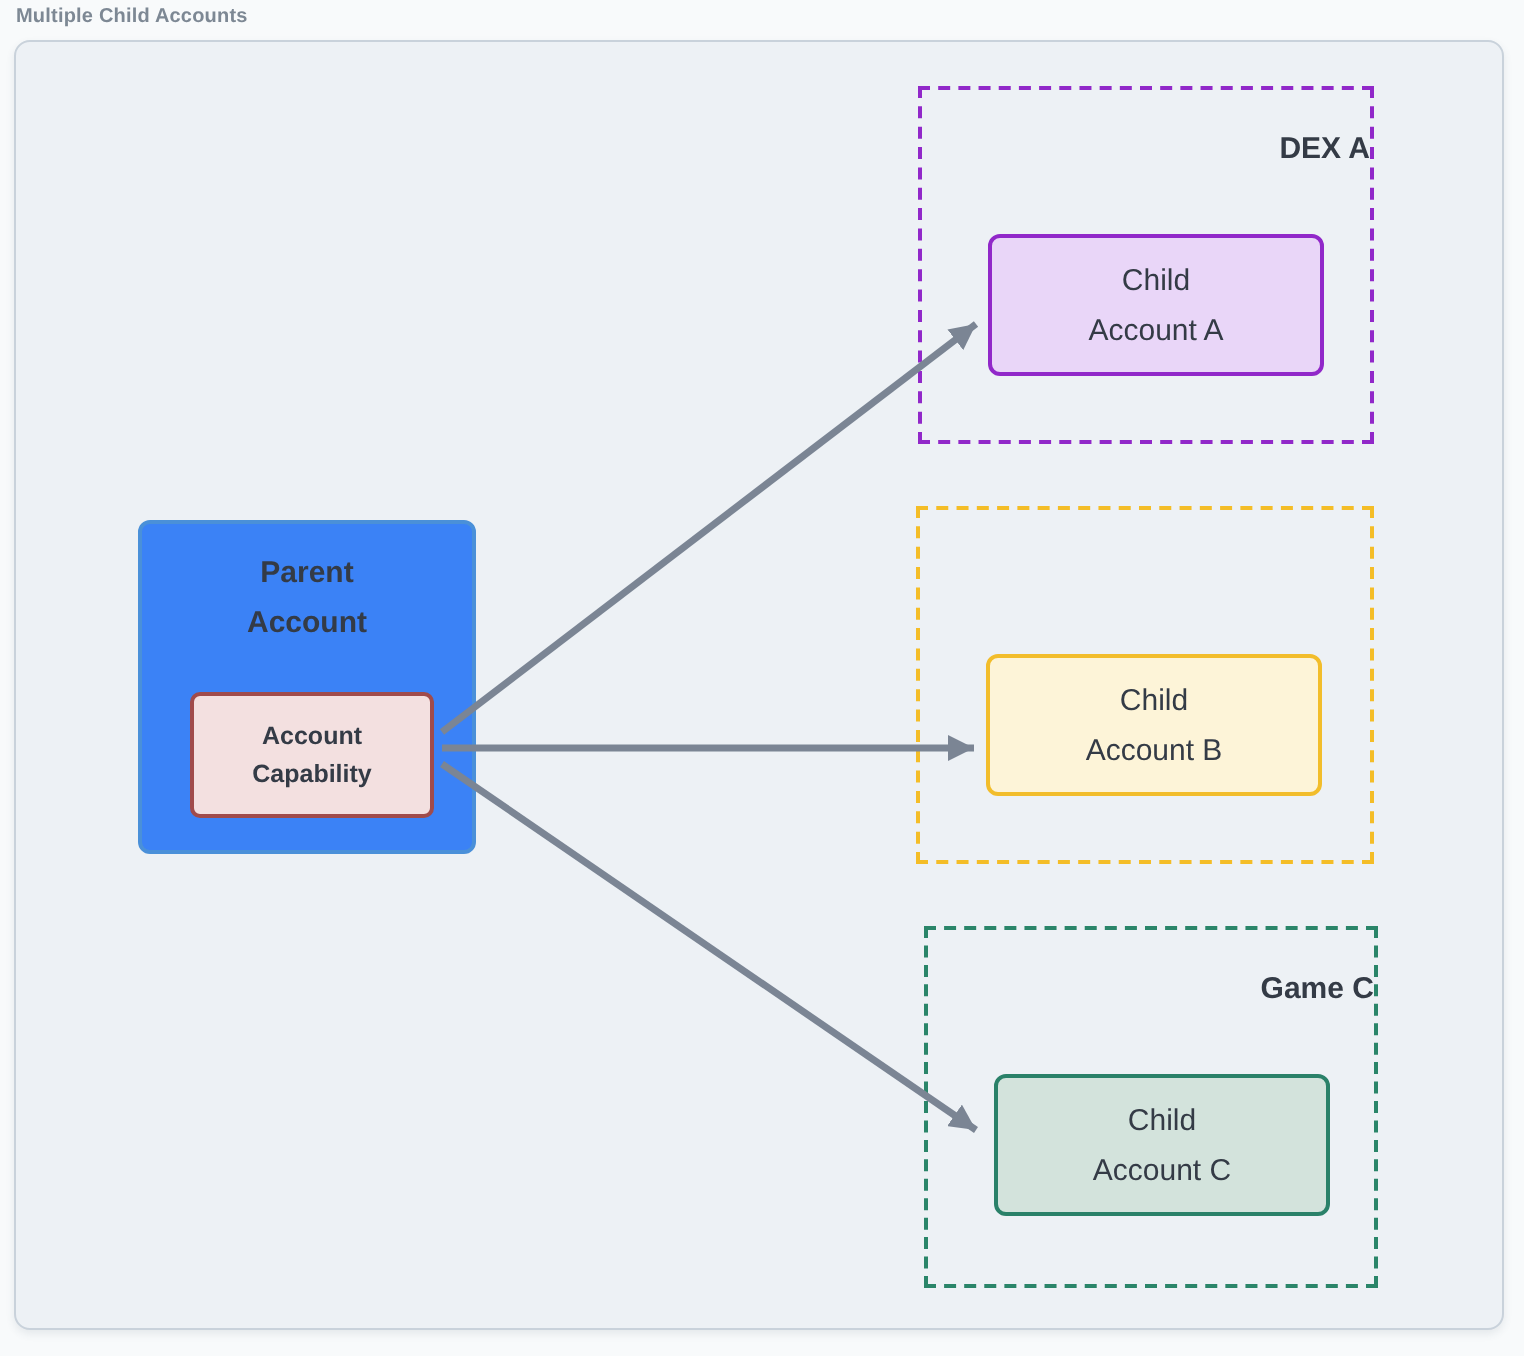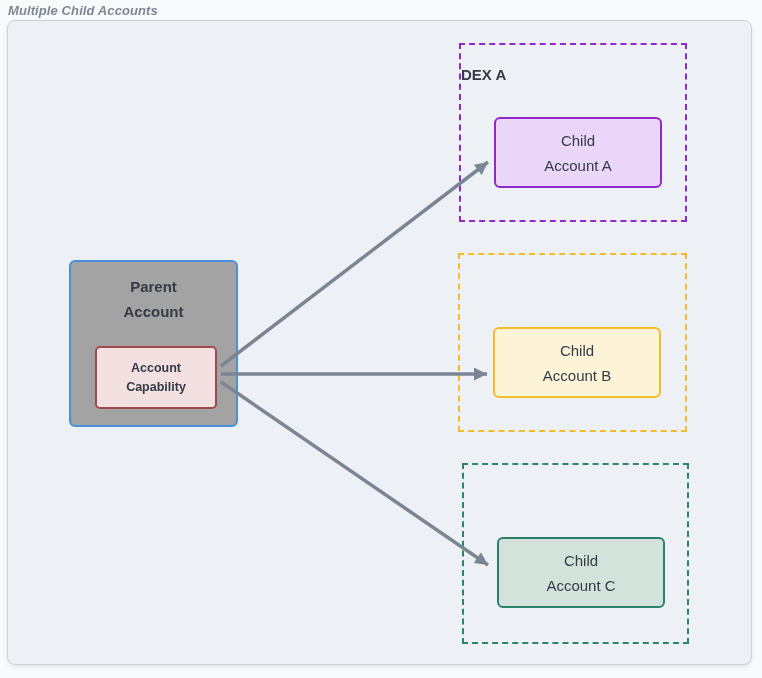--- a/index.html
+++ b/index.html
@@ -6,23 +6,22 @@
   html, body {
     width: 762px; height: 678px;
     font-family: "Liberation Sans", sans-serif;
     background: #f8fafb;
     overflow: hidden;
   }
   .stage { position: relative; width: 762px; height: 678px; }
 
   .diagram-title {
     position: absolute; left: 8px; top: 3px;
-    font-size: 13px; font-weight: 700; letter-spacing: 0.1px;
+    font-size: 10px; font-weight: 700; letter-spacing: 0.1px;
     color: #7d8894;
-    font-style: italic;
   }
 
   .canvas {
     position: absolute; left: 7px; top: 20px;
     width: 745px; height: 645px;
     background: #edf1f5;
     border: 1px solid #c9d2db;
     border-radius: 8px;
     box-shadow: 0 2px 4px rgba(60,75,95,0.10);
   }
@@ -54,21 +53,21 @@
   }
 
   .group {
     position: absolute;
     width: 228px; height: 180px;
     border: 2px dashed;
     background: transparent;
   }
   .group-label {
     padding-top: 21px;
-    text-align: left;
+    text-align: right;
     font-size: 15px; font-weight: 600; color: #343b46;
   }
   .child-node {
     left: 33px; top: 72px; width: 168px; height: 71px;
     font-size: 15px; font-weight: 400; line-height: 25px;
   }
 
   .edge-layer {
     position: absolute; left: 0; top: 0;
     width: 762px; height: 678px;
@@ -77,21 +76,21 @@
 </style>
 </head>
 <body>
 
 <div class="stage">
 
   <div class="diagram-title">Multiple Child Accounts</div>
 
   <div class="canvas"></div>
 
-  <div class="node parent-node" style="background-color: #a3a3a3; border-color: rgb(74, 144, 217);">
+  <div class="node parent-node" style="background-color: #3b82f6; border-color: rgb(74, 144, 217);">
     <span>Parent
 Account</span>
     <div class="capability-node" style="background-color: rgb(243, 224, 224); border-color: rgb(160, 75, 75);">
       <span>Account
 Capability</span>
     </div>
   </div>
 
   <div class="group" style="left: 459px; top: 43px; height: 179px; border-color: rgb(145, 40, 201);">
     <div class="group-label">DEX A</div>
@@ -102,20 +101,21 @@
   </div>
 
   <div class="group" style="left: 458px; top: 253px; width: 229px; height: 179px; border-color: rgb(244, 189, 39);">
     <div class="node child-node" style="background-color: rgb(253, 244, 216); border-color: rgb(242, 189, 43);">
       <span>Child
 Account B</span>
     </div>
   </div>
 
   <div class="group" style="left: 462px; top: 463px; width: 227px; height: 181px; border-color: rgb(42, 133, 105);">
+    <div class="group-label">Game C</div>
     <div class="node child-node" style="background-color: rgb(211, 227, 220); border-color: rgb(42, 129, 105);">
       <span>Child
 Account C</span>
     </div>
   </div>
 
   <svg class="edge-layer" width="762" height="678" viewBox="0 0 762 678">
     <defs>
       <marker id="arrowhead" viewBox="0 0 10 10" refX="10" refY="5" markerUnits="userSpaceOnUse" markerWidth="13" markerHeight="13" orient="auto">
         <path d="M0,0 L10,5 L0,10 Z" style="fill: rgb(123, 133, 148);"></path>

